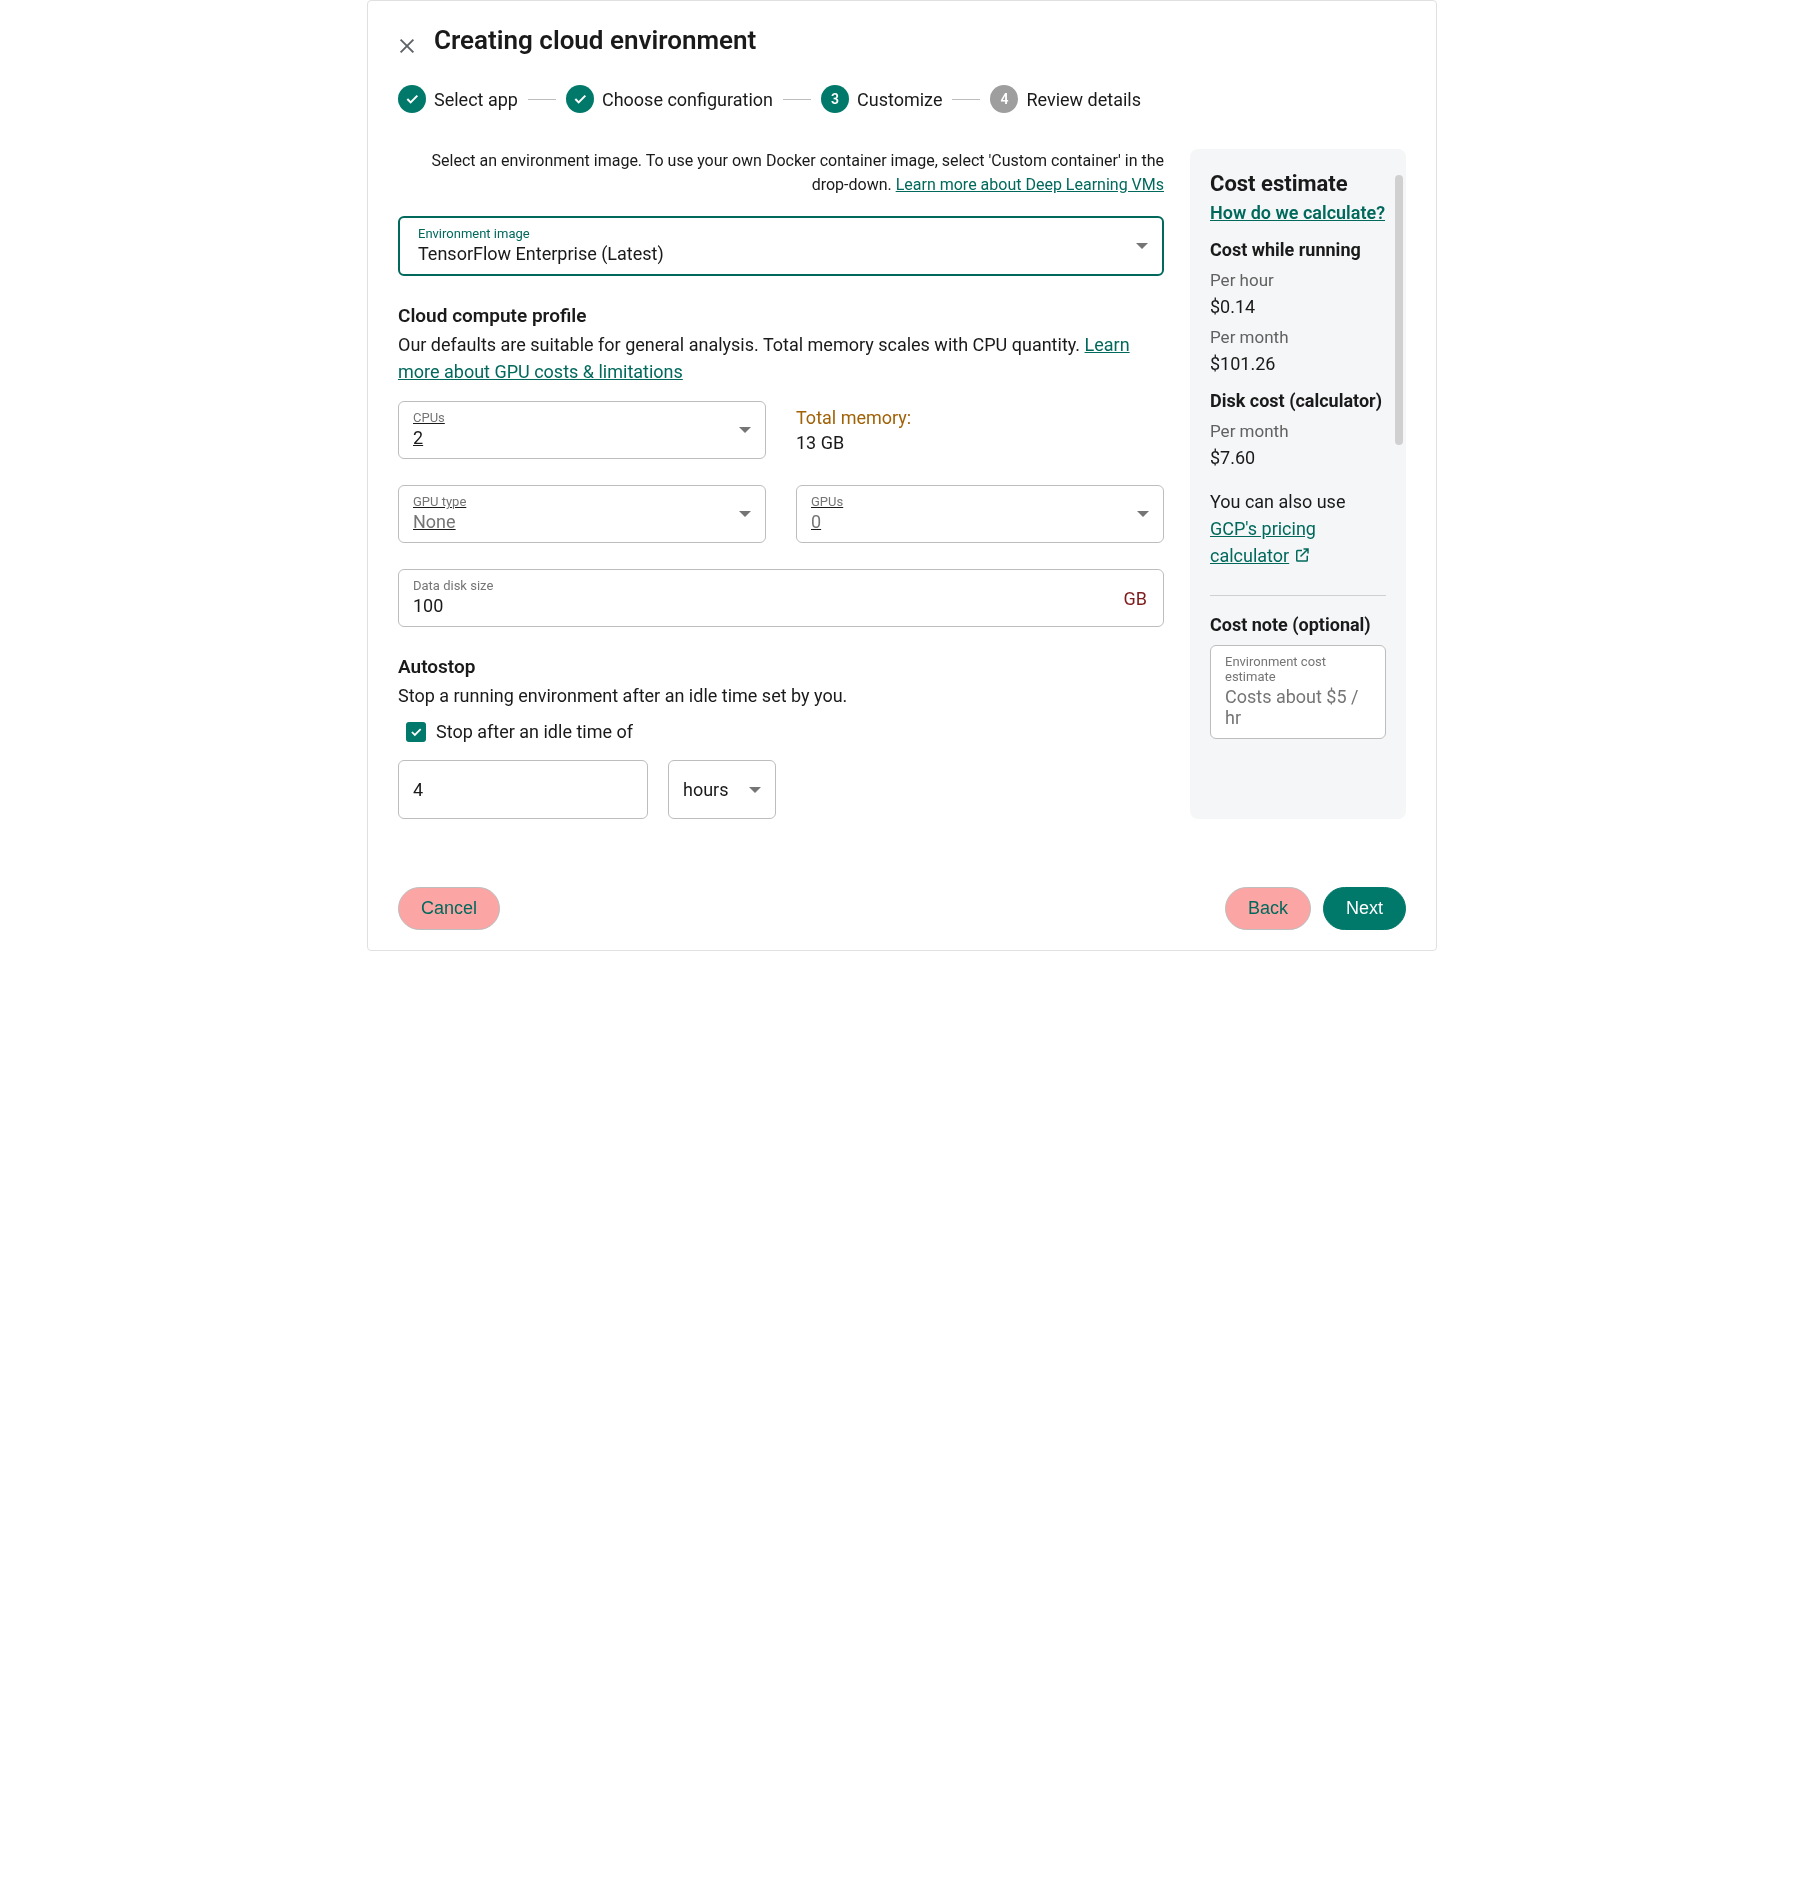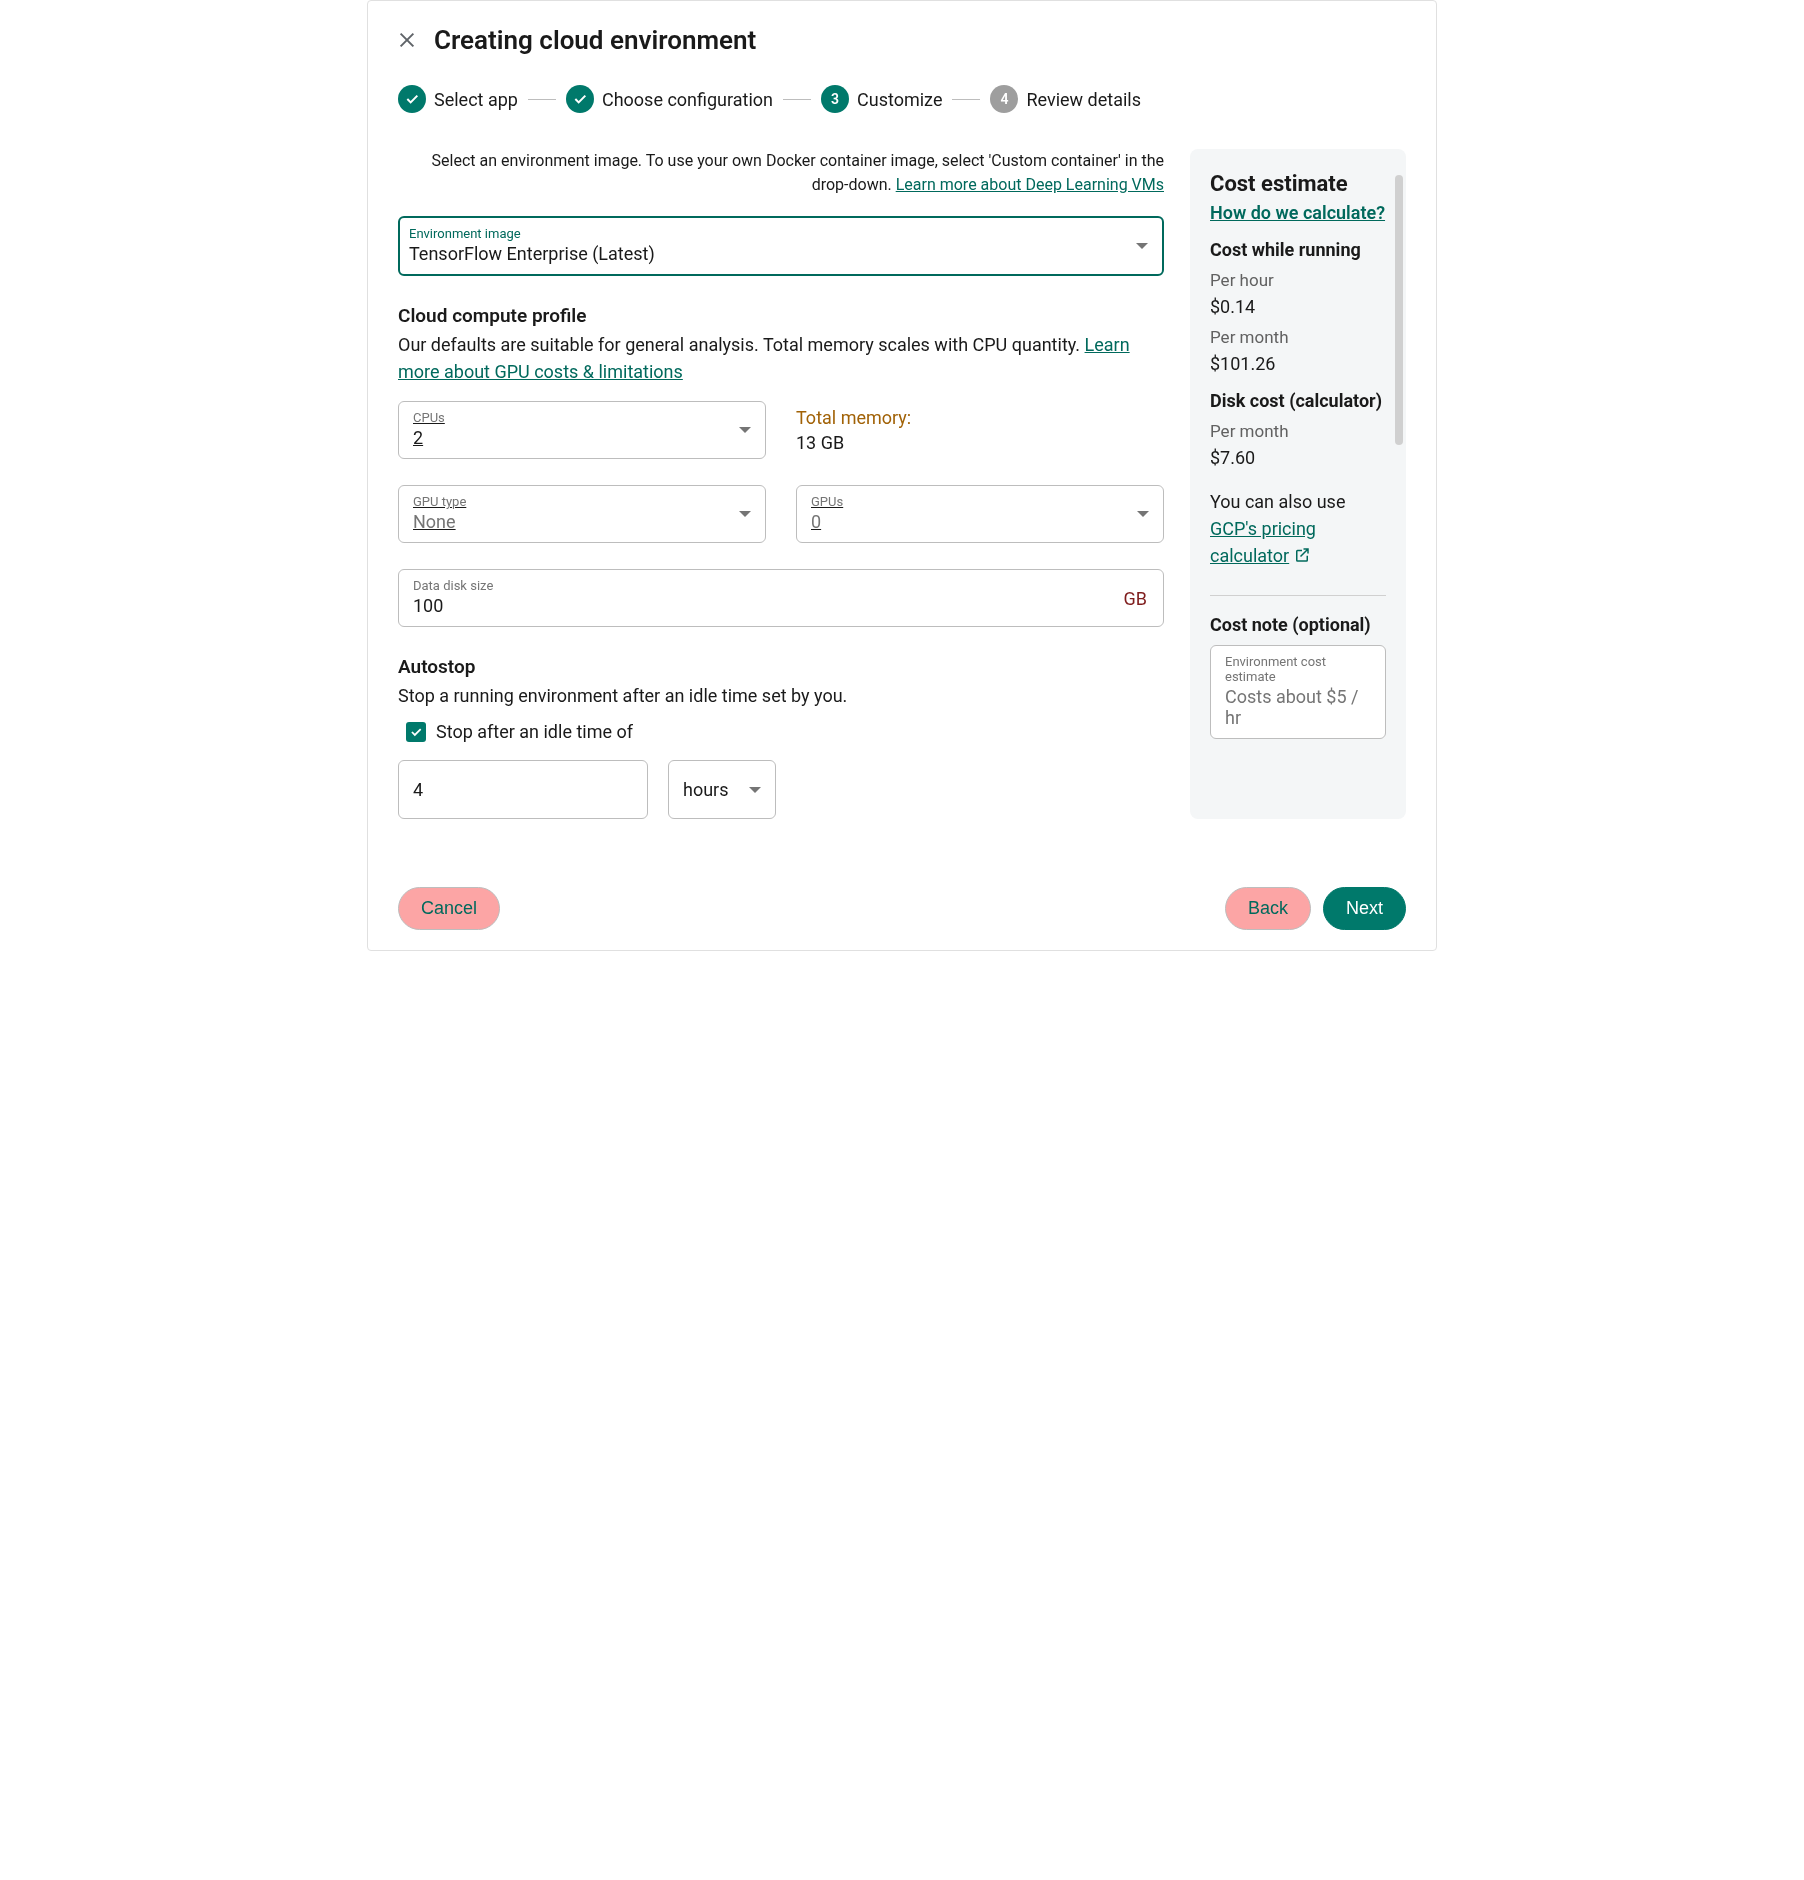--- a/index.html
+++ b/index.html
@@ -11,21 +11,21 @@
 .modal {
   width: 1070px;
   margin: 0 auto;
   border: 1px solid #e0e0e0;
   border-radius: 4px;
   padding: 24px 30px 20px 30px;
   background: #fff;
 }
 .header-row {
   display: flex;
-  align-items: center;
+  align-items: flex-end;
   gap: 18px;
   margin-bottom: 30px;
 }
 .close-x {
   width: 18px; height: 18px;
   cursor: pointer;
   position: relative;
 }
 .close-x::before, .close-x::after {
   content: '';
@@ -100,21 +100,21 @@
   margin-bottom: 19px;
   text-align: right;
 }
 a.link {
   color: #00695c;
   text-decoration: underline;
 }
 .field-outlined {
   border: 2px solid #00695c;
   border-radius: 6px;
-  padding: 8px 14px 10px 9px;
+  padding: 8px 14px 10px 18px;
   position: relative;
   margin-bottom: 28px;
 }
 .field-outlined-grey {
   border: 1px solid #bdbdbd;
   border-radius: 6px;
   padding: 8px 14px 10px 14px;
   position: relative;
 }
 .field-label {

